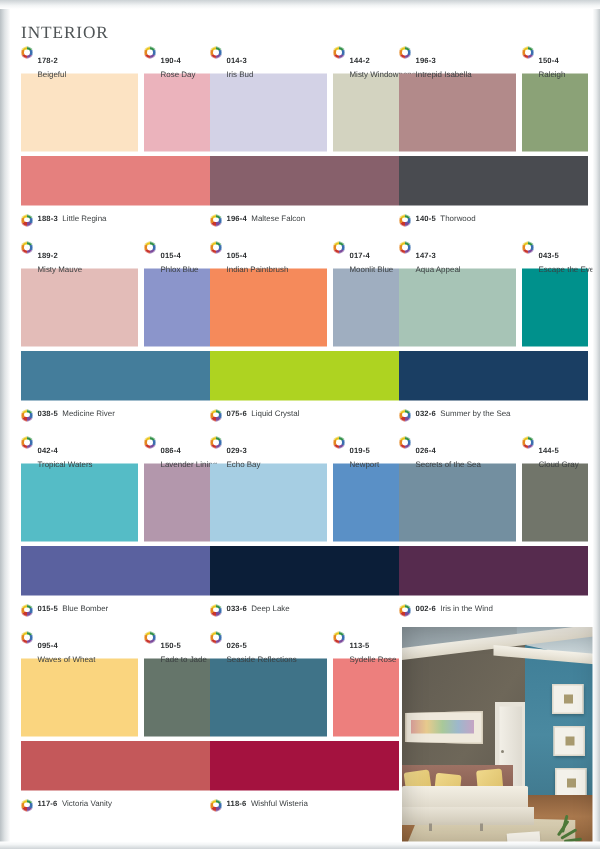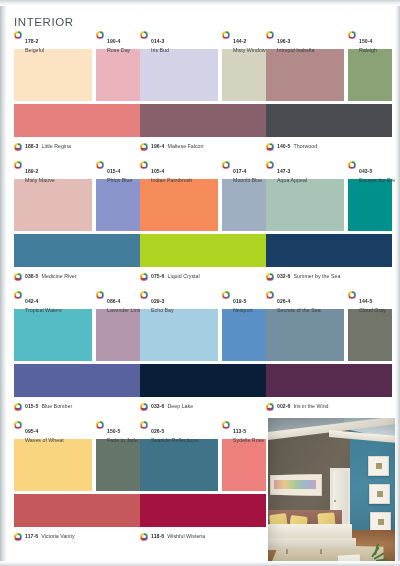--- a/index.html
+++ b/index.html
@@ -40,20 +40,21 @@
     z-index: 41; pointer-events: none;
   }
 
   .title {
     position: absolute;
     left: 14px; top: 16px;
     font-size: 11.5px;
     letter-spacing: 0.6px;
     color: #4f5456;
     font-weight: 400;
+    font-family: Liberation Serif, serif;
   }
 
   .grid {
     position: absolute;
     left: 0; top: 30px;
     width: 400px;
   }
 
   .band {
     position: relative;

